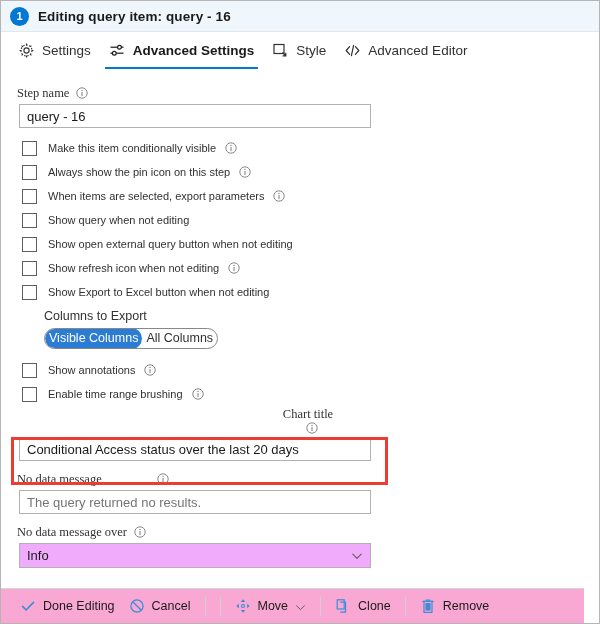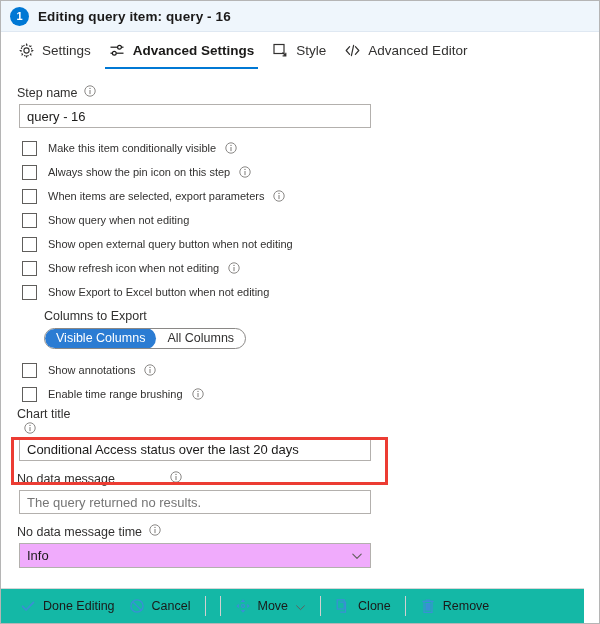--- a/index.html
+++ b/index.html
@@ -101,22 +101,24 @@
 
   
   .form {
     padding: 0 0 0 0;
     position: relative;
   }
   .field-label {
     font-size: 12.5px;
     color: #323130;
     display: flex;
+    align-items: center;
     margin: 0 0 3px 16px;
     line-height: 16px;
+    font-family: Liberation Serif, serif;
   }
   .info-icon {
     display: inline-block;
     width: 12px;
     height: 12px;
     margin-left: 7px;
     flex: 0 0 auto;
     position: relative;
     top: 0px;
   }
@@ -198,21 +200,21 @@
     border-radius: 11px;
     height: 21px;
     box-sizing: border-box;
     padding: 0;
     background: #ffffff;
     overflow: hidden;
   }
   .pill {
     height: 21px;
     line-height: 21px;
-    padding: 0 11px;
+    padding: 0 4px;
     font-size: 12.5px;
     color: #323130;
     border-radius: 11px;
     cursor: pointer;
     white-space: nowrap;
     box-sizing: border-box;
   }
   .pill.selected {
     background: #2b7cd3;
     color: #ffffff;
@@ -239,21 +241,21 @@
     height: 27px;
   }
 
   
   .toolbar {
     position: absolute;
     left: 0;
     right: 15px;
     bottom: 0;
     height: 35px;
-    background: #14b8a6;
+    background: #f9a8d4;
     border-top: 1px solid #d6d6d6;
     display: flex;
     align-items: center;
     padding-left: 12px;
     box-sizing: border-box;
   }
   .tbtn {
     display: flex;
     align-items: center;
     height: 24px;
@@ -492,21 +494,21 @@
             <circle cx="6" cy="6" r="5.2" fill="none" stroke="#8a8886" stroke-width="1"></circle>
             <circle cx="6" cy="3.4" r="0.72" fill="#8a8886"></circle>
             <rect x="5.45" y="5" width="1.1" height="4.1" fill="#8a8886"></rect>
           </svg>
       </span>
     </div>
     <input class="textbox placeholder" placeholder="The query returned no results." style="">
 
     
     <div class="field-label" style="margin-top:10px;">
-      <span>No data message time</span>
+      <span>No data message over</span>
       <span class="info-icon">
         <svg width="12" height="12" viewBox="0 0 12 12">
             <circle cx="6" cy="6" r="5.2" fill="none" stroke="#8a8886" stroke-width="1"></circle>
             <circle cx="6" cy="3.4" r="0.72" fill="#8a8886"></circle>
             <rect x="5.45" y="5" width="1.1" height="4.1" fill="#8a8886"></rect>
           </svg>
       </span>
     </div>
     <div class="dropdown">
       <span>Info</span>

